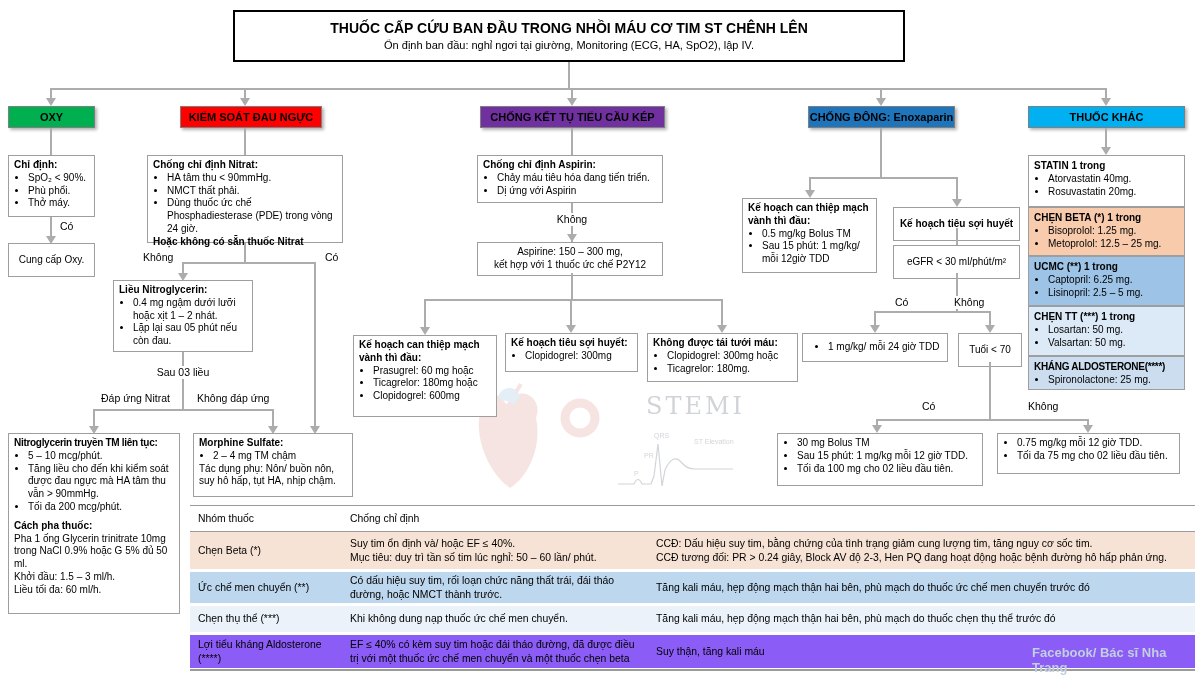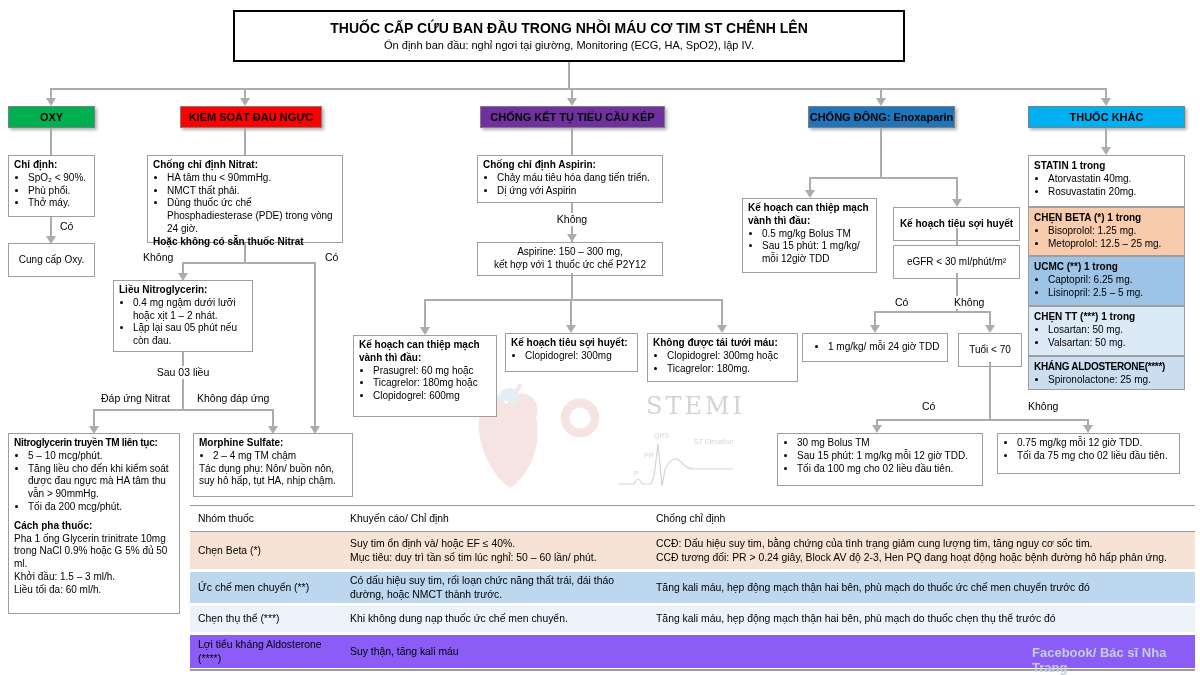--- a/index.html
+++ b/index.html
@@ -306,21 +306,20 @@
   </div>
   <div class="rbox" style="top:356px;height:34px;background:#CBDDEF">
     <div class="t tight">KHÁNG ALDOSTERONE(****)</div>
     <ul class="bl">
       <li>Spironolactone: 25 mg.</li>
     </ul>
   </div>
 
   <div class="trow thead" style="top:505px;height:27px">
     <div class="cell">Nhóm thuốc</div>
-    <div class="cell">Khuyến cáo/ Chỉ định</div>
     <div class="cell">Chống chỉ định</div>
   </div>
   <div class="trow" style="top:532px;height:37px;background:#F7E3D5">
     <div class="cell">Chẹn Beta (*)</div>
     <div class="cell">Suy tim ổn định và/ hoặc EF ≤ 40%.
 Mục tiêu: duy trì tần số tim lúc nghỉ: 50 – 60 lần/ phút.</div>
     <div class="cell">CCĐ: Dấu hiệu suy tim, bằng chứng của tình trạng giảm cung lượng tim, tăng nguy cơ sốc tim.
 CCĐ tương đối: PR &gt; 0.24 giây, Block AV độ 2-3, Hen PQ đang hoạt động hoặc bệnh đường hô hấp phản ứng.</div>
   </div>
   <div class="trow" style="top:572px;height:31px;background:#BDD7EE">
@@ -328,19 +327,20 @@
     <div class="cell">Có dấu hiệu suy tim, rối loạn chức năng thất trái, đái tháo đường, hoặc NMCT thành trước.</div>
     <div class="cell">Tăng kali máu, hẹp động mạch thận hai bên, phù mạch do thuốc ức chế men chuyển trước đó</div>
   </div>
   <div class="trow" style="top:606px;height:26px;background:#EBF2FA">
     <div class="cell">Chẹn thụ thể (***)</div>
     <div class="cell">Khi không dung nạp thuốc ức chế men chuyển.</div>
     <div class="cell">Tăng kali máu, hẹp động mạch thận hai bên, phù mạch do thuốc chẹn thụ thể trước đó</div>
   </div>
   <div class="trow" style="top:635px;height:33px;background:#8b5cf6">
     <div class="cell">Lợi tiểu kháng Aldosterone (****)</div>
+    <div class="cell">EF ≤ 40% có kèm suy tim hoặc đái tháo đường, đã được điều trị với một thuốc ức chế men chuyển và một thuốc chẹn beta</div>
     <div class="cell">Suy thận, tăng kali máu</div>
   </div>
   <div class="hl" style="left:190px;top:669px;width:1005px;background:#9a9a9a"></div>
 
   <div class="credit" style="left:1032px;top:645px">Facebook/ Bác sĩ Nha Trang</div>
 
 </div>
 
 </body></html>

